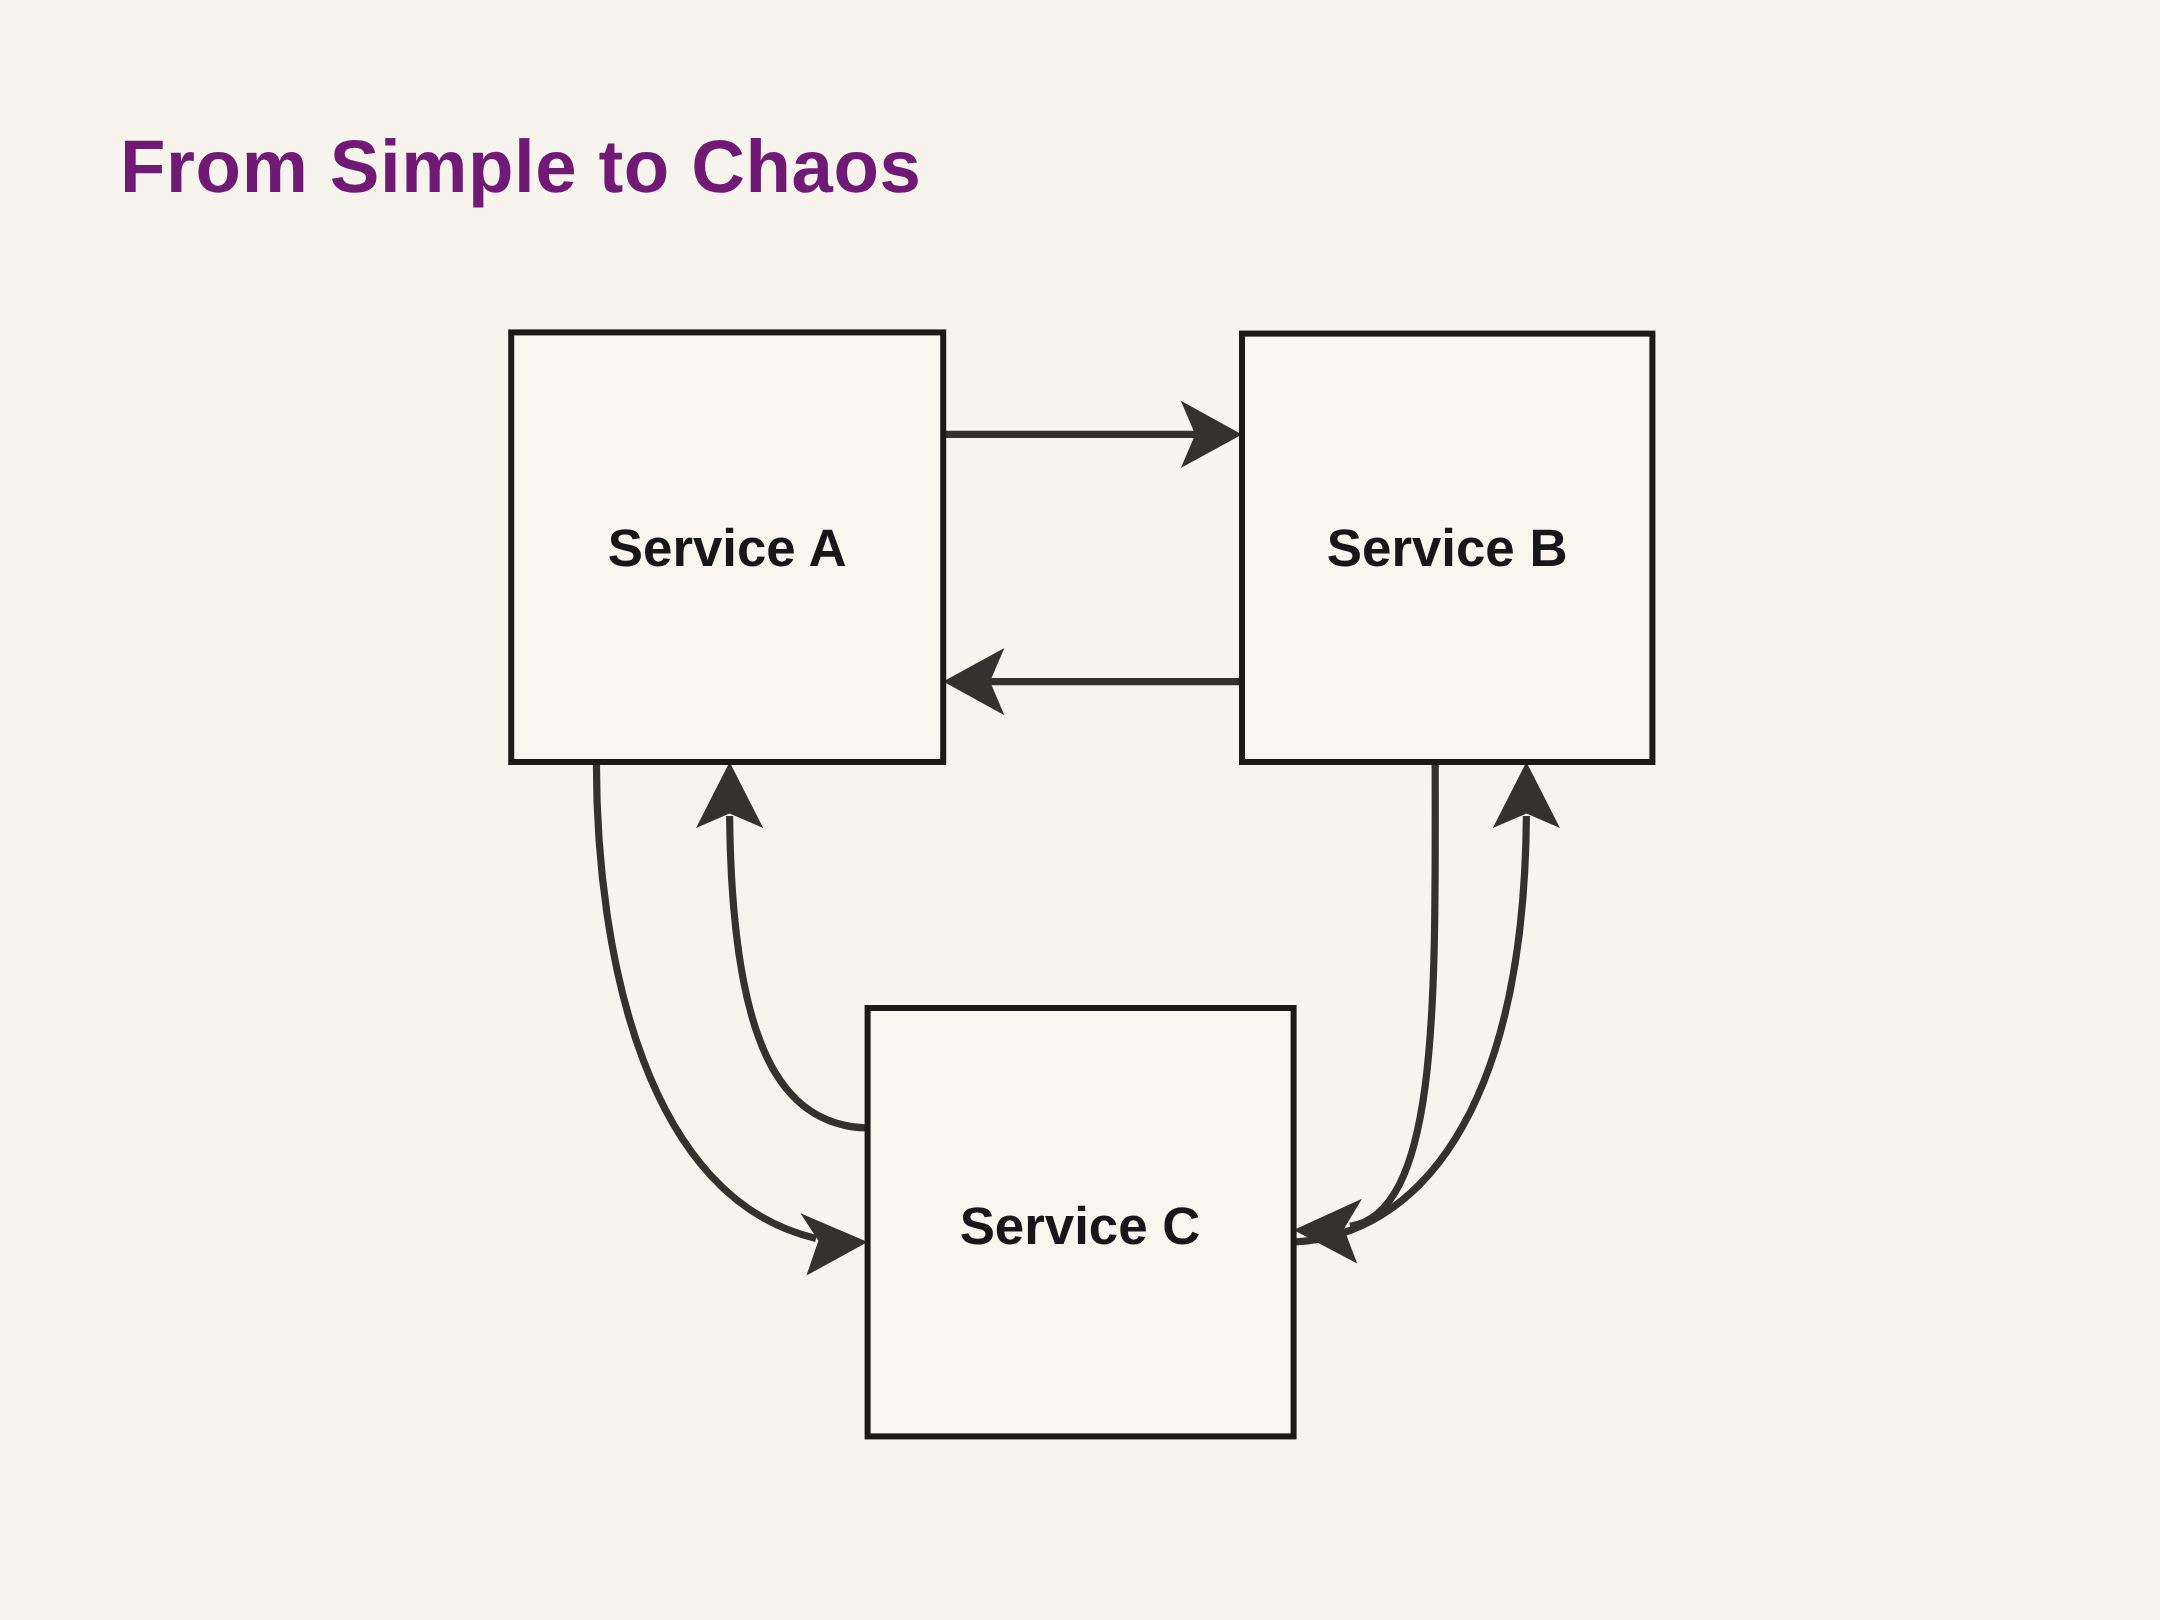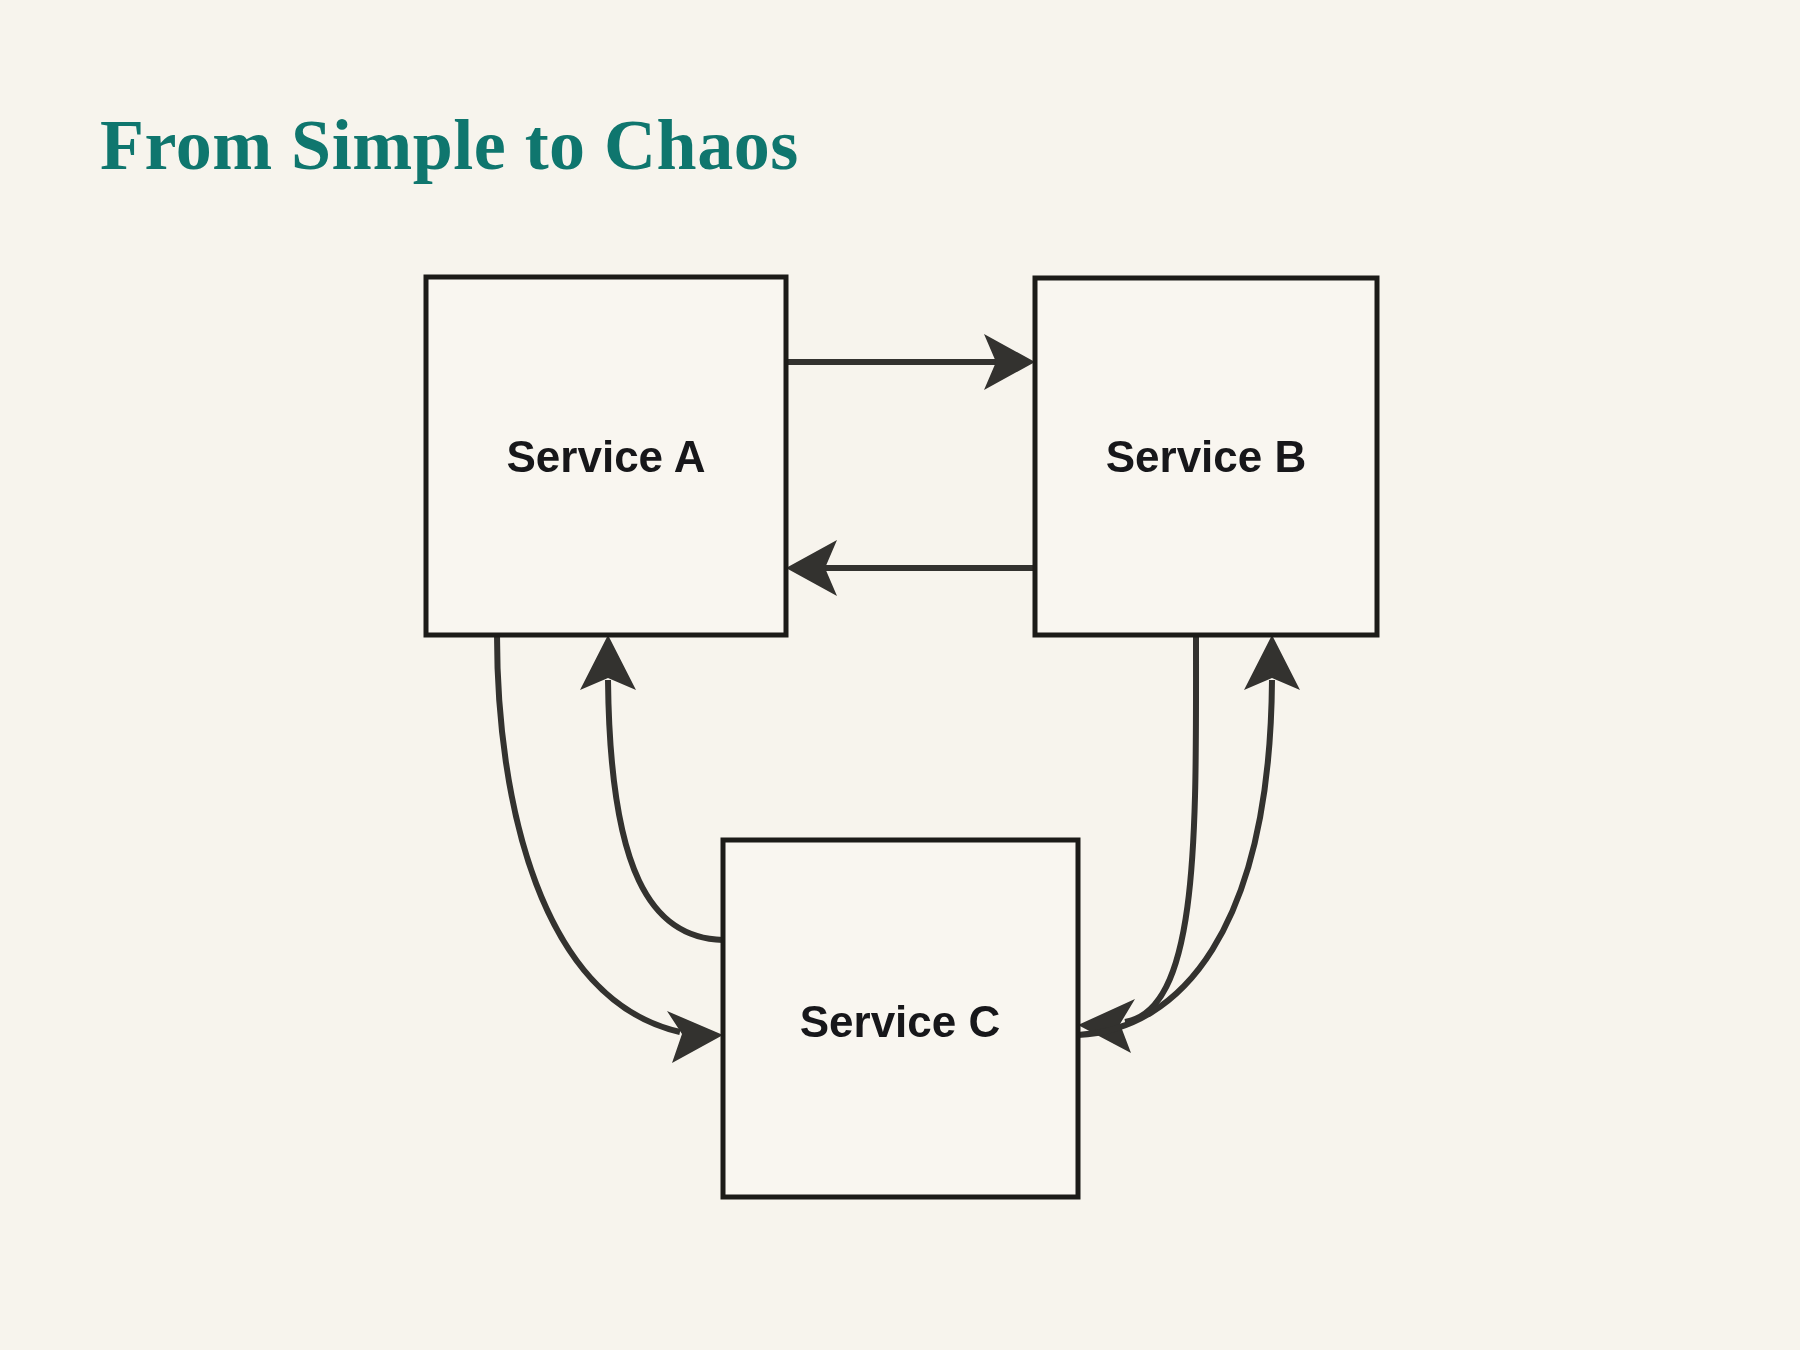--- a/index.html
+++ b/index.html
@@ -16,25 +16,25 @@
   #slide {
     position: relative;
     width: 1800px;
     height: 1350px;
     background: #f7f4ed;
   }
   #slide-title {
     position: absolute;
     left: 100px;
     top: 104px;
-    font-family: Liberation Serif, serif;
+    font-family: Liberation Sans, sans-serif;
     font-weight: bold;
-    font-size: 72px;
+    font-size: 62px;
     letter-spacing: 0.5px;
-    color: #0f766e;
+    color: #701a75;
     white-space: nowrap;
   }
   #diagram {
     position: absolute;
     left: 0;
     top: 0;
     width: 1800px;
     height: 1350px;
   }
   .node-rect {

